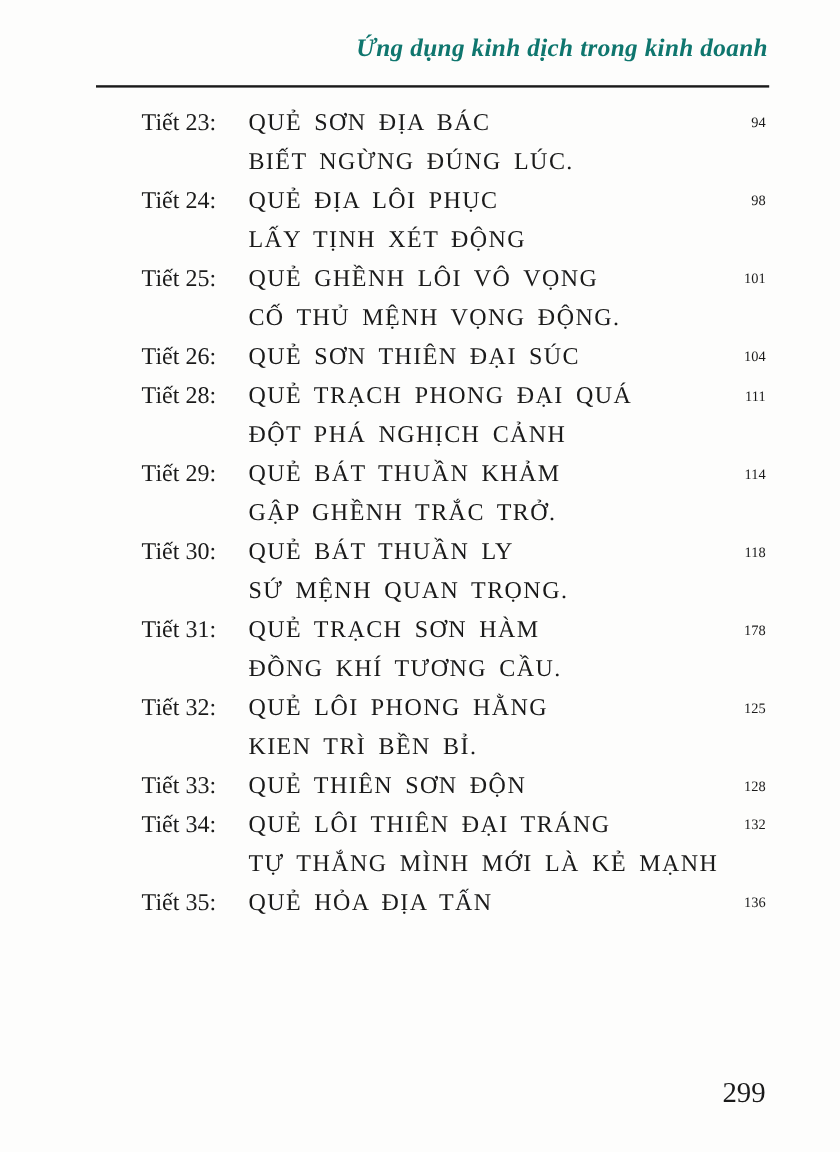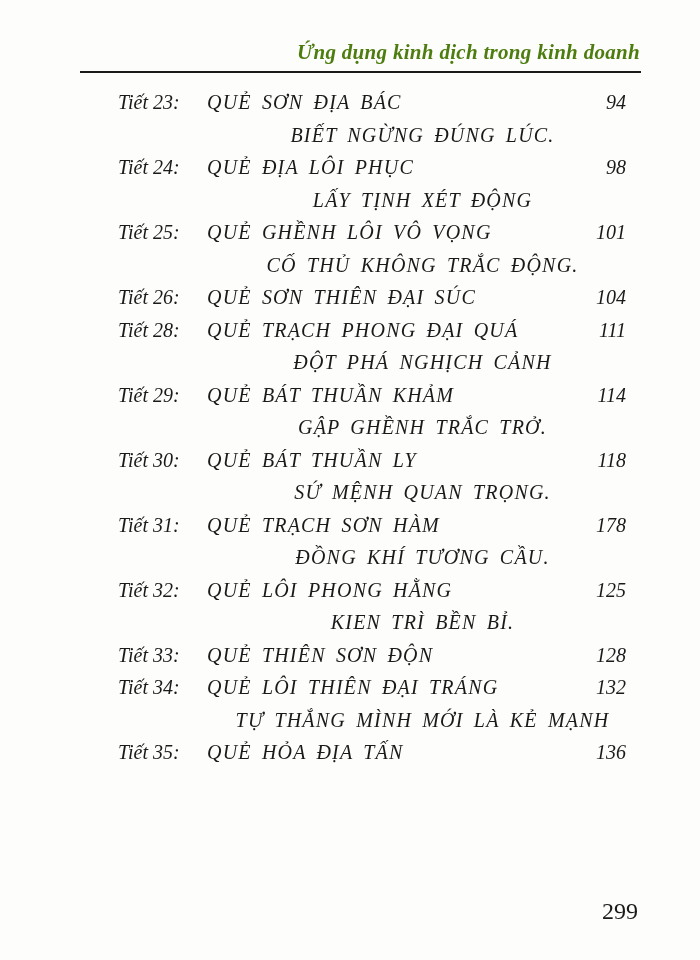--- a/index.html
+++ b/index.html
@@ -17,46 +17,45 @@
     }
     .page {
       position: absolute;
       left: 0; top: 0;
       width: 700px; height: 960px;
       background: #fdfdfc;
     }
     .running-head {
       position: absolute;
       right: 60px;
-      top: 40px;
+      top: 28px;
       font-family: "Liberation Serif", "DejaVu Serif", serif;
       font-style: italic;
       font-weight: bold;
       font-size: 21px;
       letter-spacing: 0.3px;
-      color: #4d7c0f;
+      color: #0f766e;
       white-space: nowrap;
     }
     .head-rule {
       position: absolute;
       left: 80px;
       top: 71px;
       width: 561px;
       height: 2px;
       background: #1a1a1a;
     }
     .toc {
       position: absolute;
       left: 118px;
       top: 86px;
       width: 520px;
     }
     .entry {
       position: relative;
-      font-style: italic;
     }
     .line {
       height: 32.5px;
       line-height: 32.5px;
       font-size: 19.5px;
       white-space: nowrap;
       position: relative;
     }
     .prefix {
       display: inline-block;
@@ -65,28 +64,27 @@
       font-size: 20px;
     }
     .title {
       font-family: "Liberation Serif", "DejaVu Serif", serif;
       font-size: 20px;
       letter-spacing: 1.2px;
       word-spacing: 4px;
     }
     .sub {
       padding-left: 89px;
-      text-align: center;
     }
     .pnum {
       position: absolute;
-      right: 12px;
+      right: 0;
       top: 0;
       font-family: "Liberation Serif", "DejaVu Serif", serif;
-      font-size: 20px;
+      font-size: 12px;
     }
     .folio {
       position: absolute;
       right: 62px;
       top: 898px;
       font-family: "Liberation Serif", "DejaVu Serif", serif;
       font-size: 24px;
     }
   </style>
 </head>
@@ -112,21 +110,21 @@
         <span class="pnum">98</span>
       </div>
       <div class="line sub"><span class="title">LẤY TỊNH XÉT ĐỘNG</span></div>
     </div>
 
     <div class="entry">
       <div class="line">
         <span class="prefix">Tiết 25:</span><span class="title">QUẺ GHỀNH LÔI VÔ VỌNG</span>
         <span class="pnum">101</span>
       </div>
-      <div class="line sub"><span class="title">CỐ THỦ KHÔNG TRẮC ĐỘNG.</span></div>
+      <div class="line sub"><span class="title">CỐ THỦ MỆNH VỌNG ĐỘNG.</span></div>
     </div>
 
     <div class="entry">
       <div class="line">
         <span class="prefix">Tiết 26:</span><span class="title">QUẺ SƠN THIÊN ĐẠI SÚC</span>
         <span class="pnum">104</span>
       </div>
     </div>
 
 

